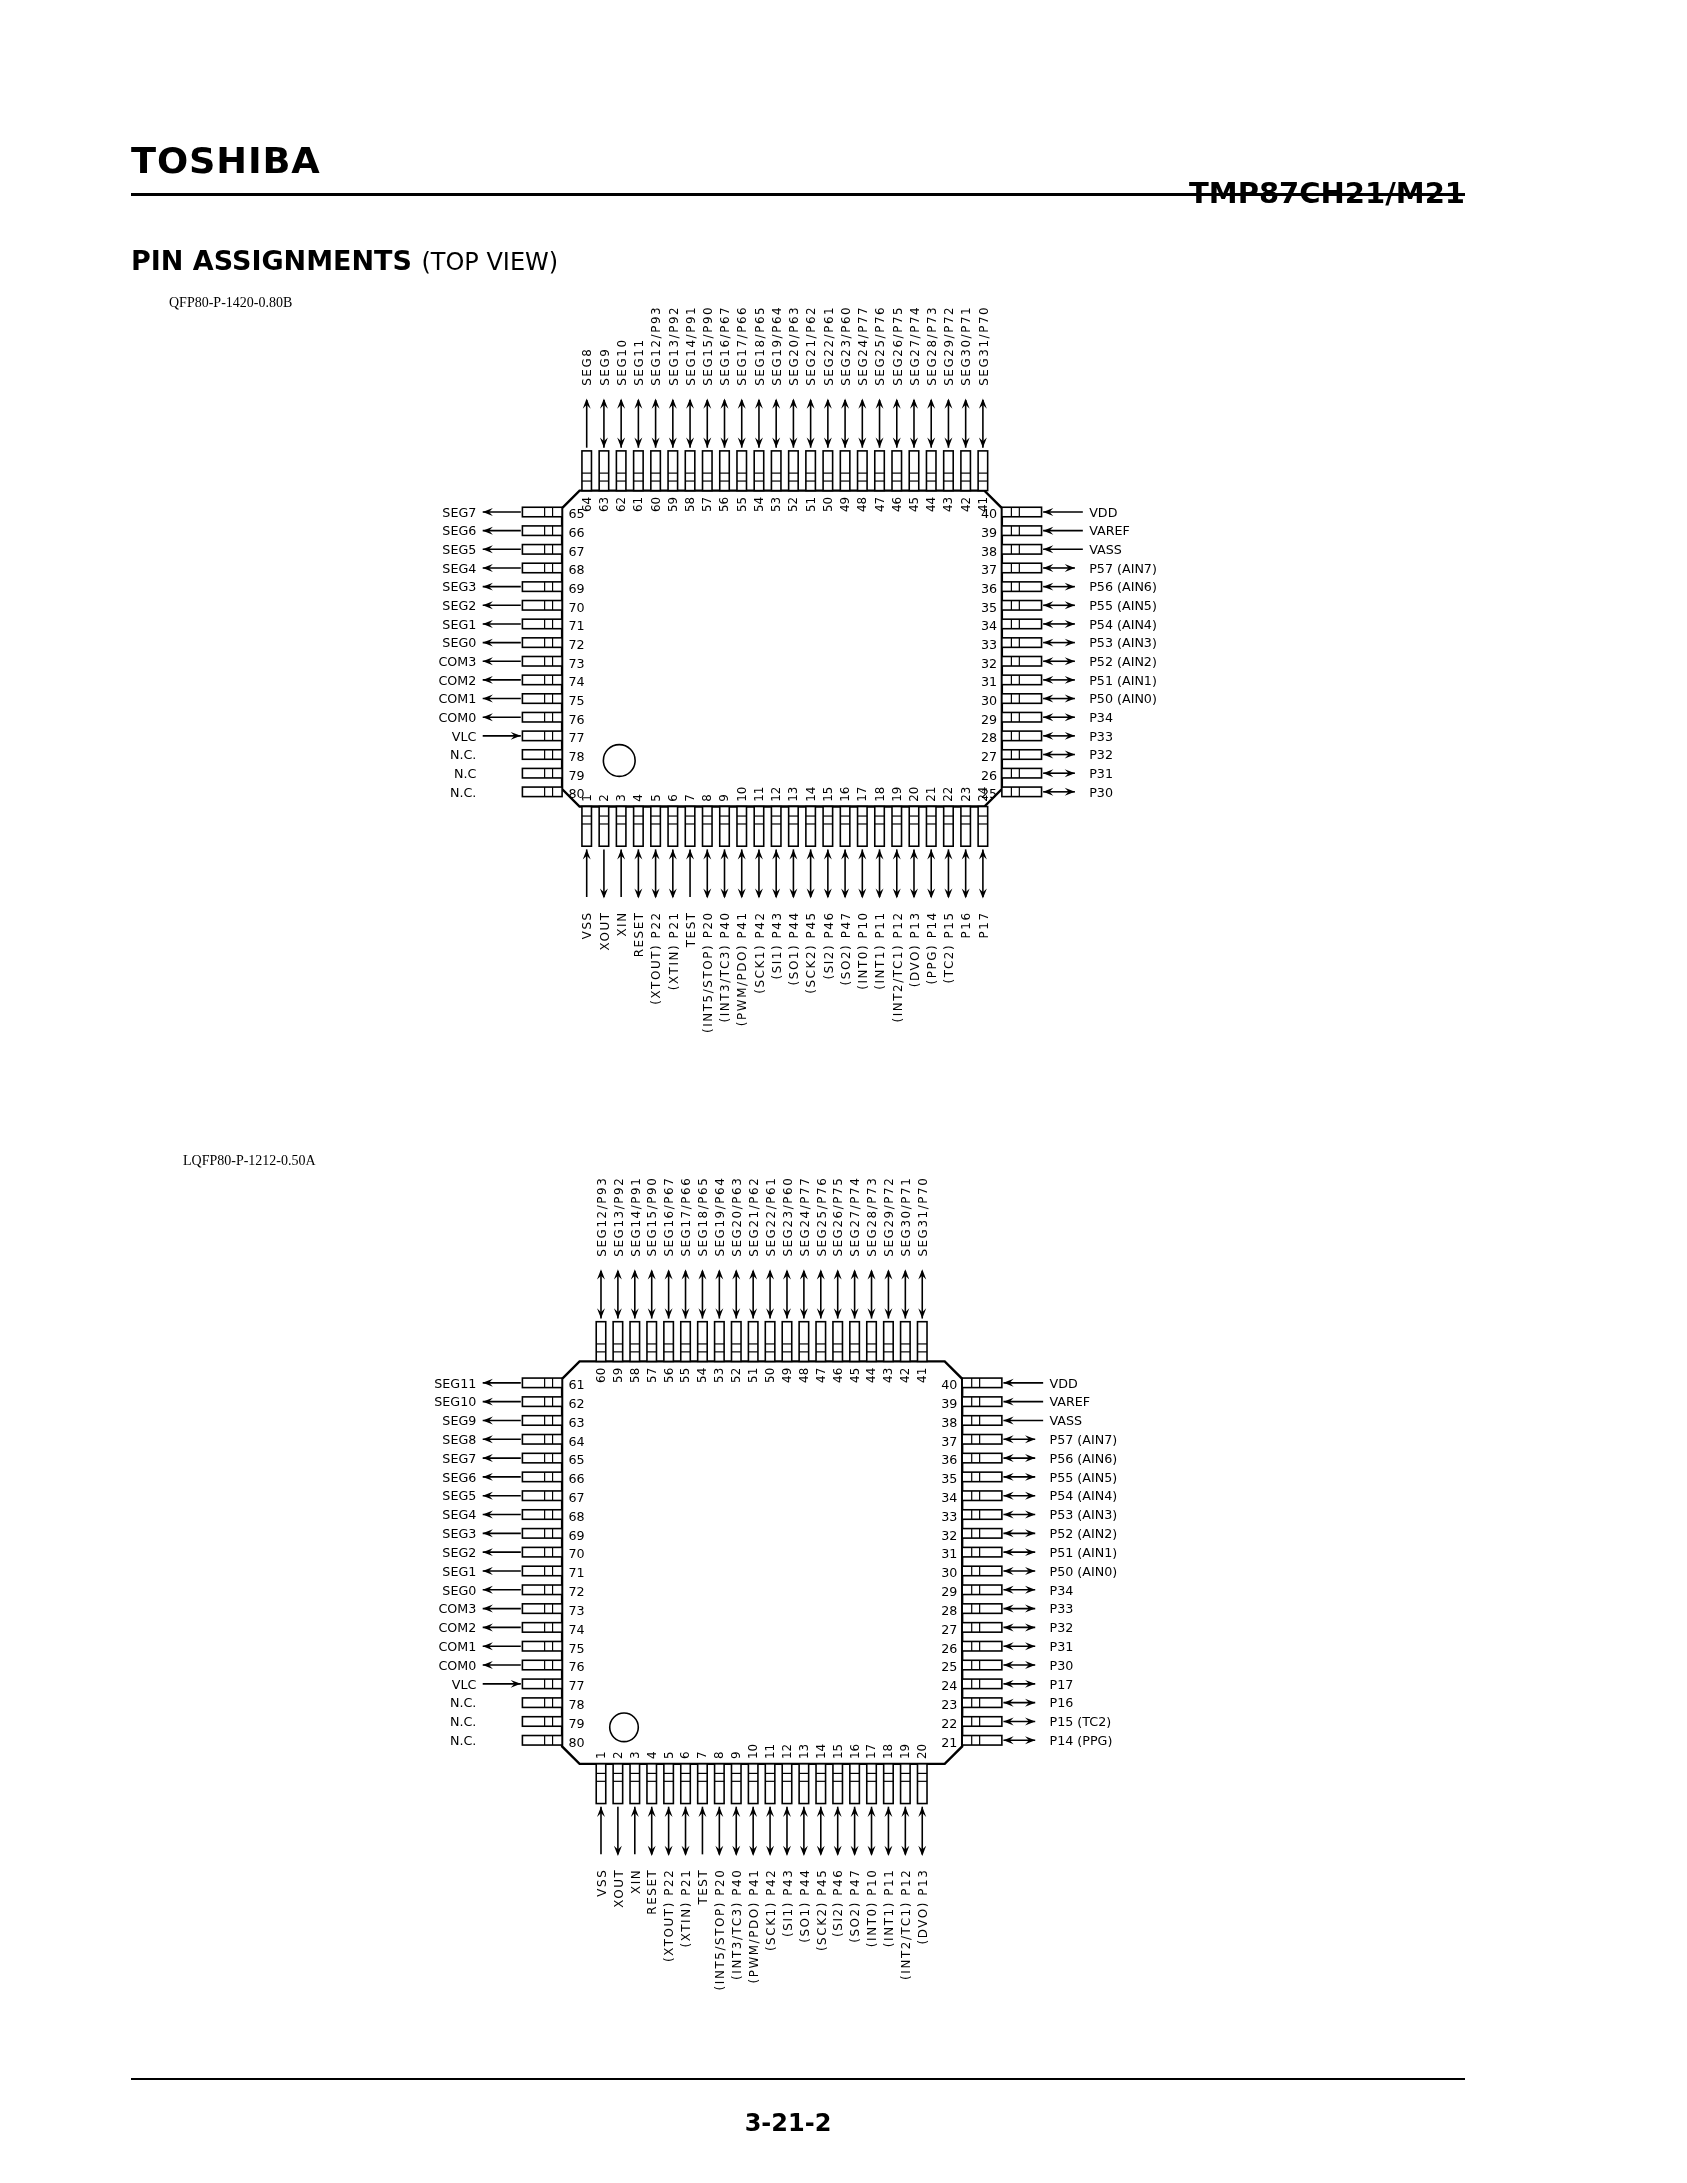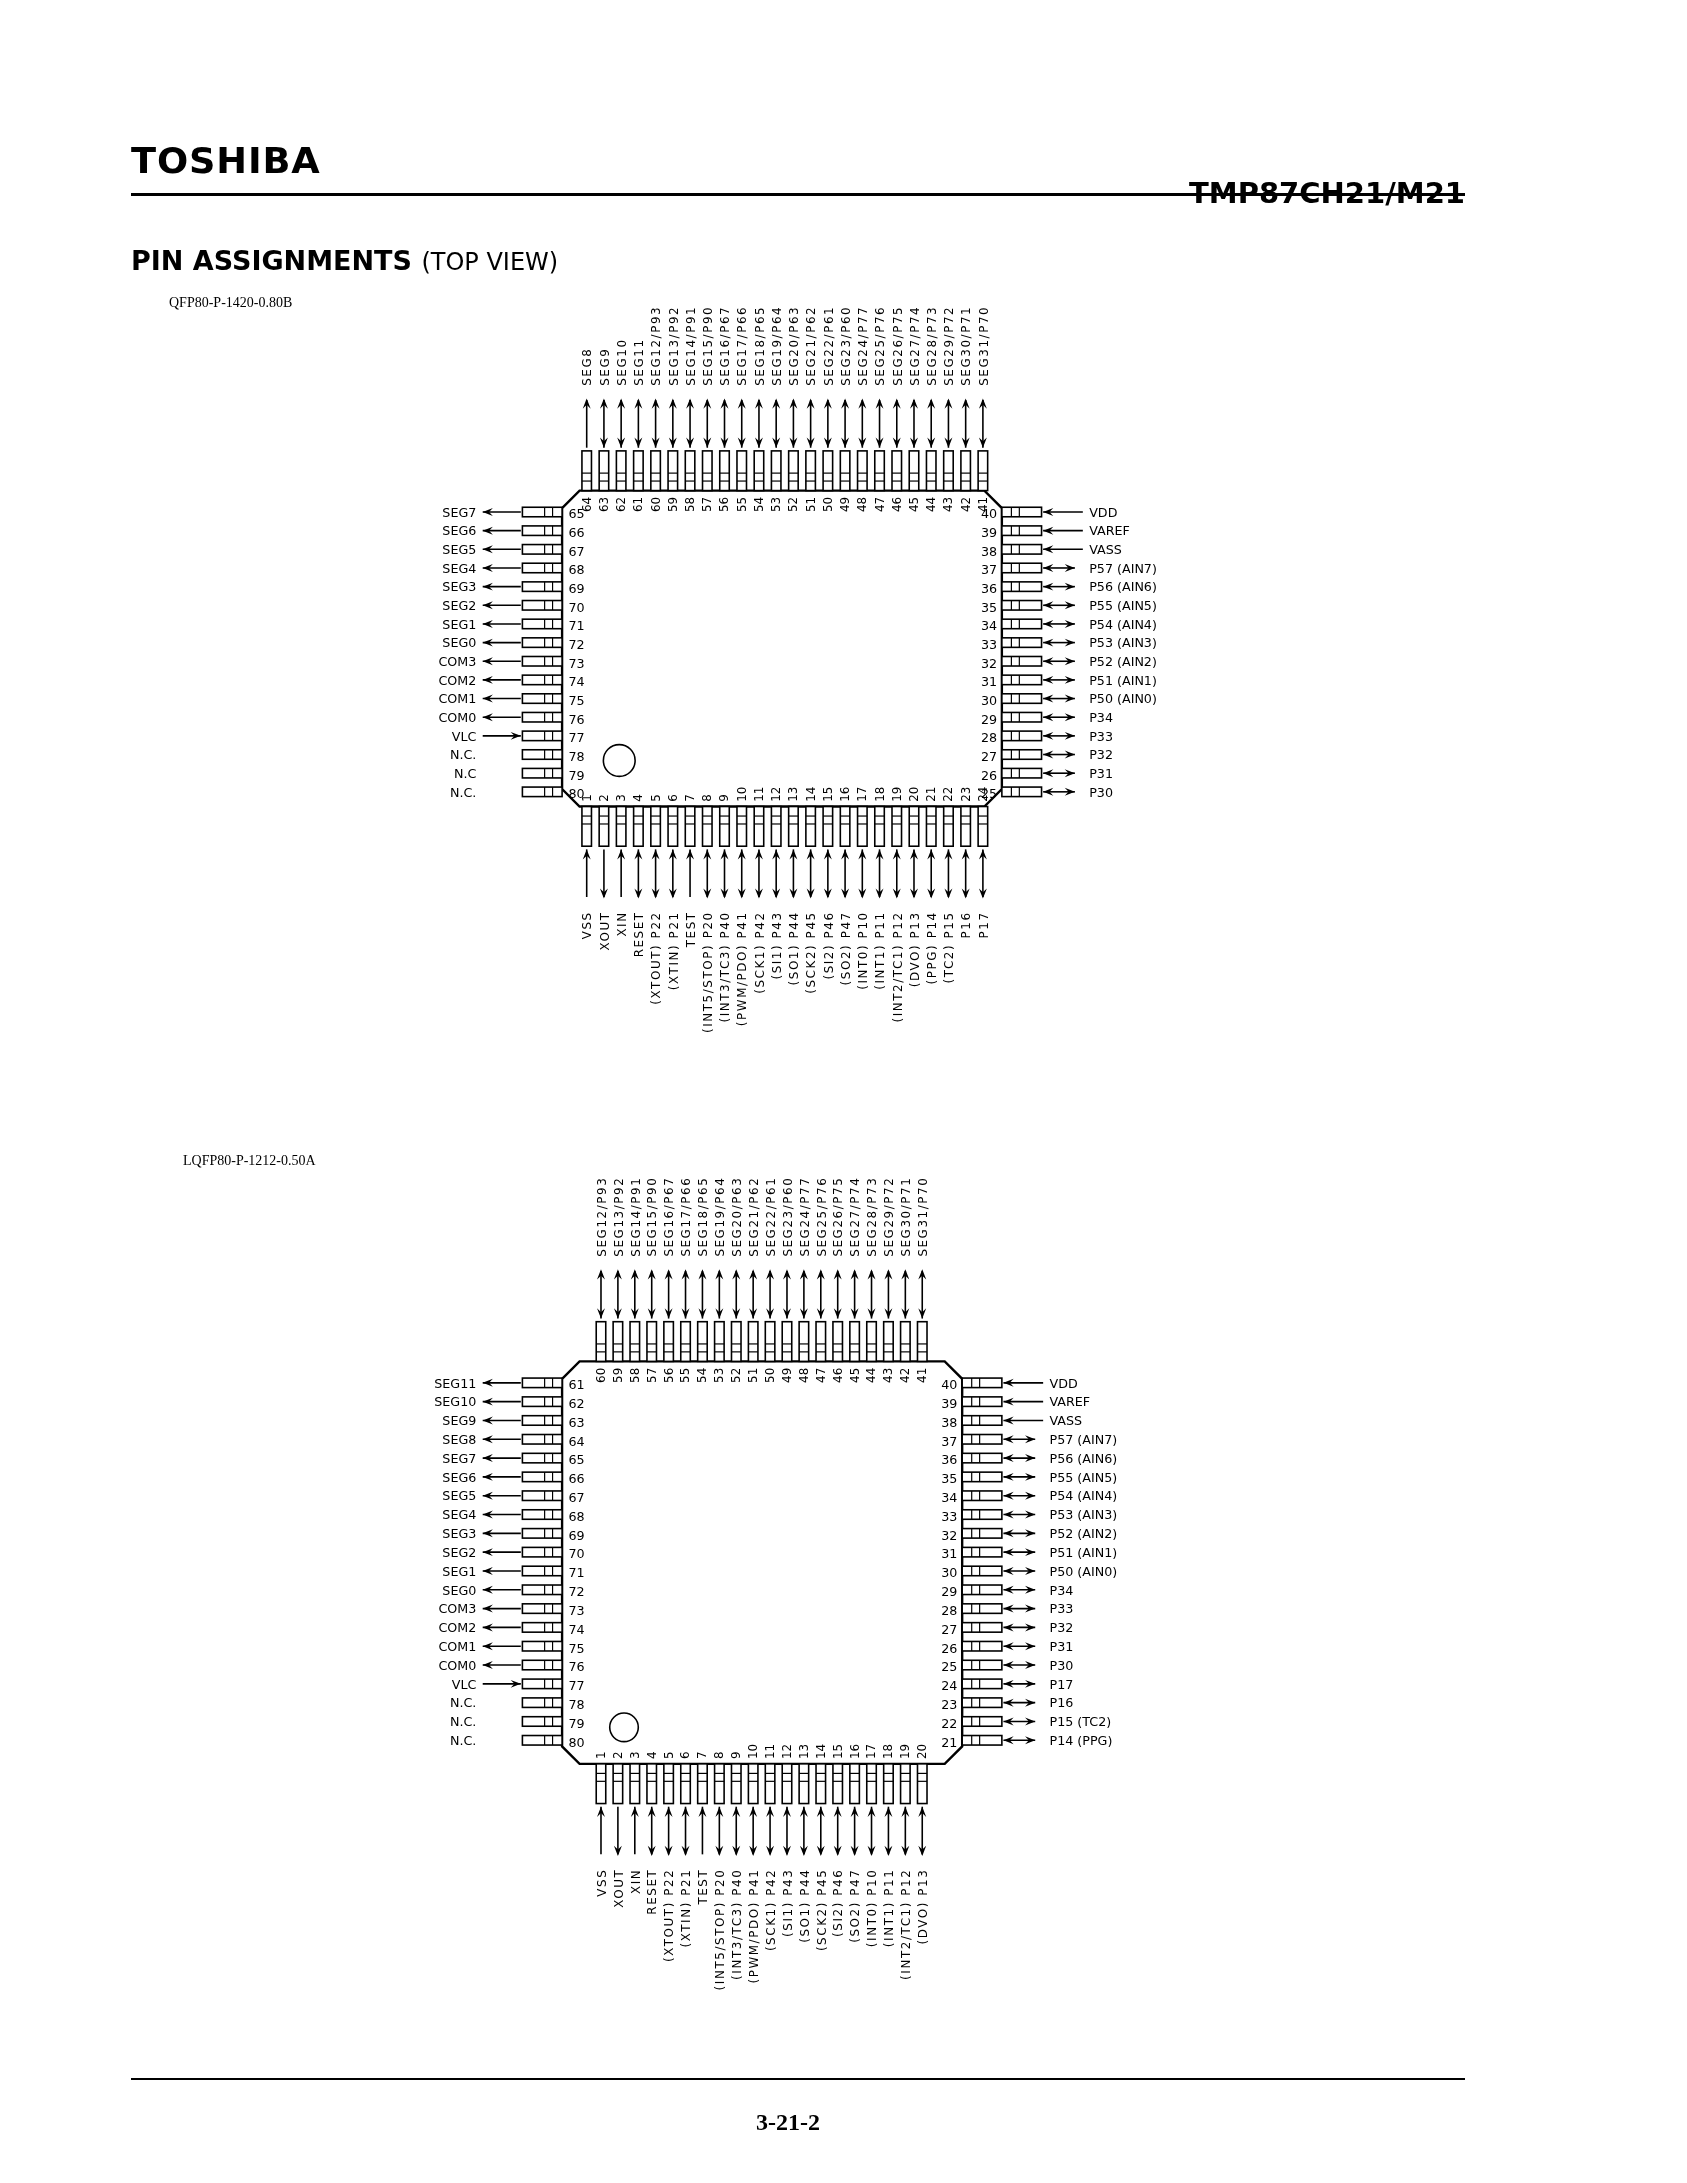--- a/index.html
+++ b/index.html
@@ -4,21 +4,21 @@
 <style>
   html, body { margin: 0; padding: 0; background: #ffffff; }
   body { width: 1687px; height: 2183px; position: relative; overflow: hidden; color: #000; font-family: "DejaVu Sans", sans-serif; }
   .abs { position: absolute; }
   .brand { left: 131px; top: 141px; font-family: "DejaVu Sans", sans-serif; font-weight: 900; font-size: 35px; letter-spacing: 0.8px; transform: scaleX(1.05); transform-origin: left; }
   .partno { right: 222px; top: 148px; font-weight: bold; font-size: 29px; margin-top: 28px; }
   .rule { left: 131px; width: 1334px; height: 3.2px; background: #000; }
   .section-title { left: 131px; top: 237px; font-size: 27px; font-weight: bold; margin-top: 8px; }
   .section-title .sub { font-weight: normal; font-size: 24px; }
   .pkg-label { font-family: Liberation Serif, serif; font-size: 14px; text-align: center; }
-  .page-num { left: 0; width: 1576px; text-align: center; top: 2109px; font-weight: bold; font-size: 24px; font-family: Liberation Serif, serif; }
+  .page-num { left: 0; width: 1576px; text-align: center; top: 2109px; font-weight: bold; font-size: 24px; }
   svg text { font-family: "DejaVu Sans", sans-serif; fill: #000; }
   .diagram { position: absolute; left: 0; top: 0; }
 </style>
 </head>
 <body>
 
 <div class="abs brand">TOSHIBA</div>
 <div class="abs partno">TMP87CH21/M21</div>
 <div class="abs rule" style="top:193px;"></div>
 

